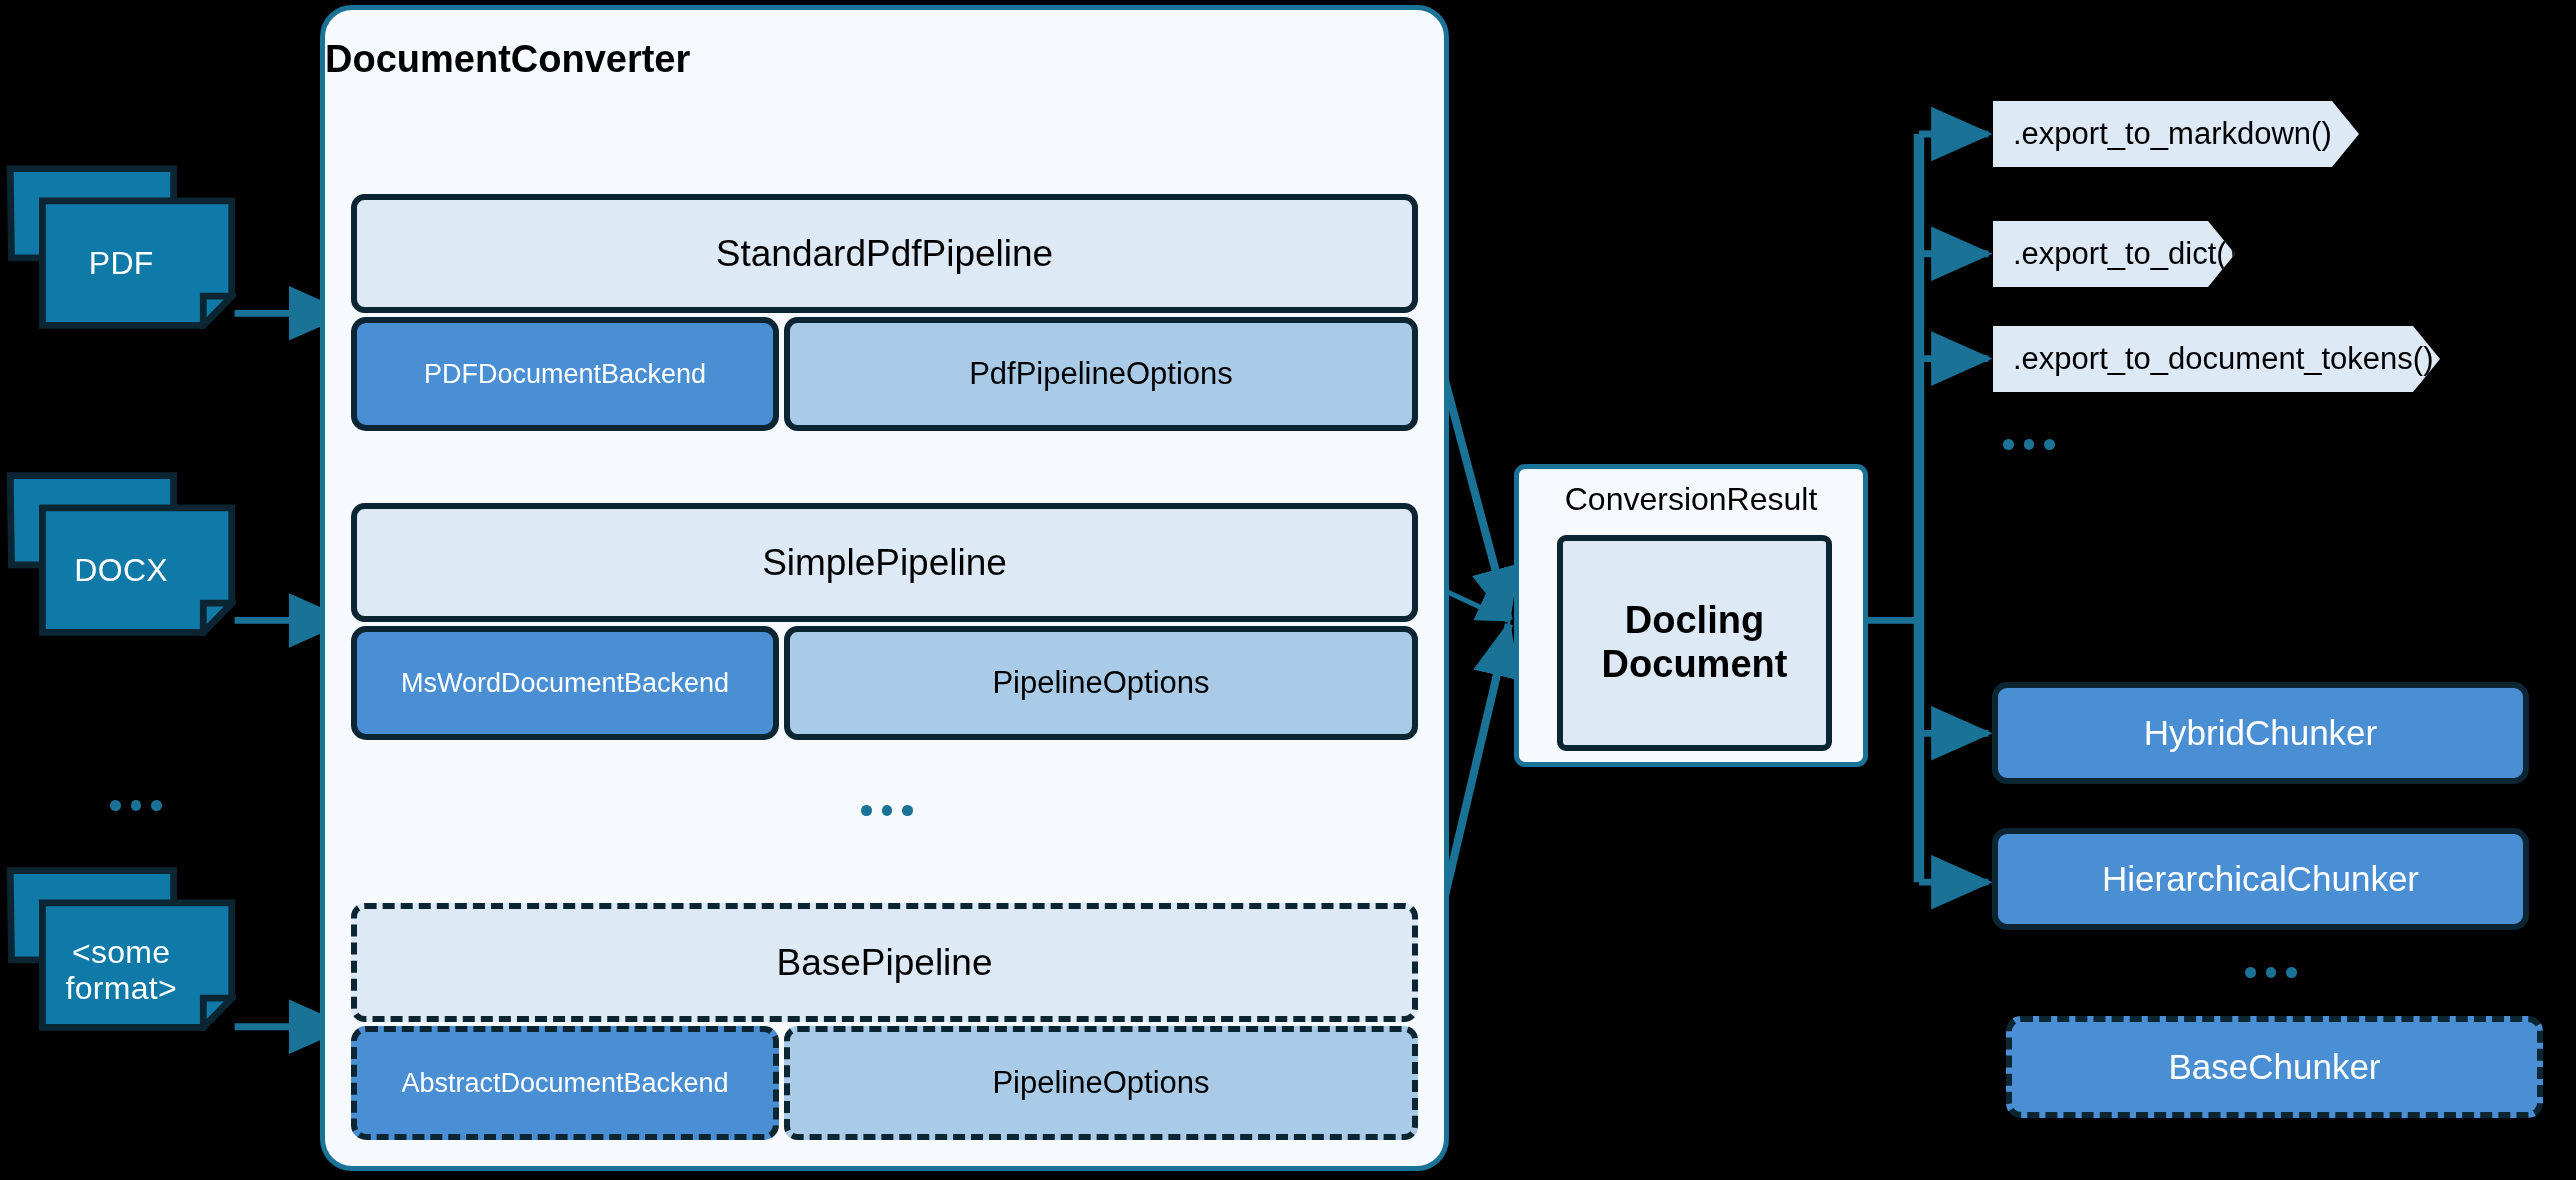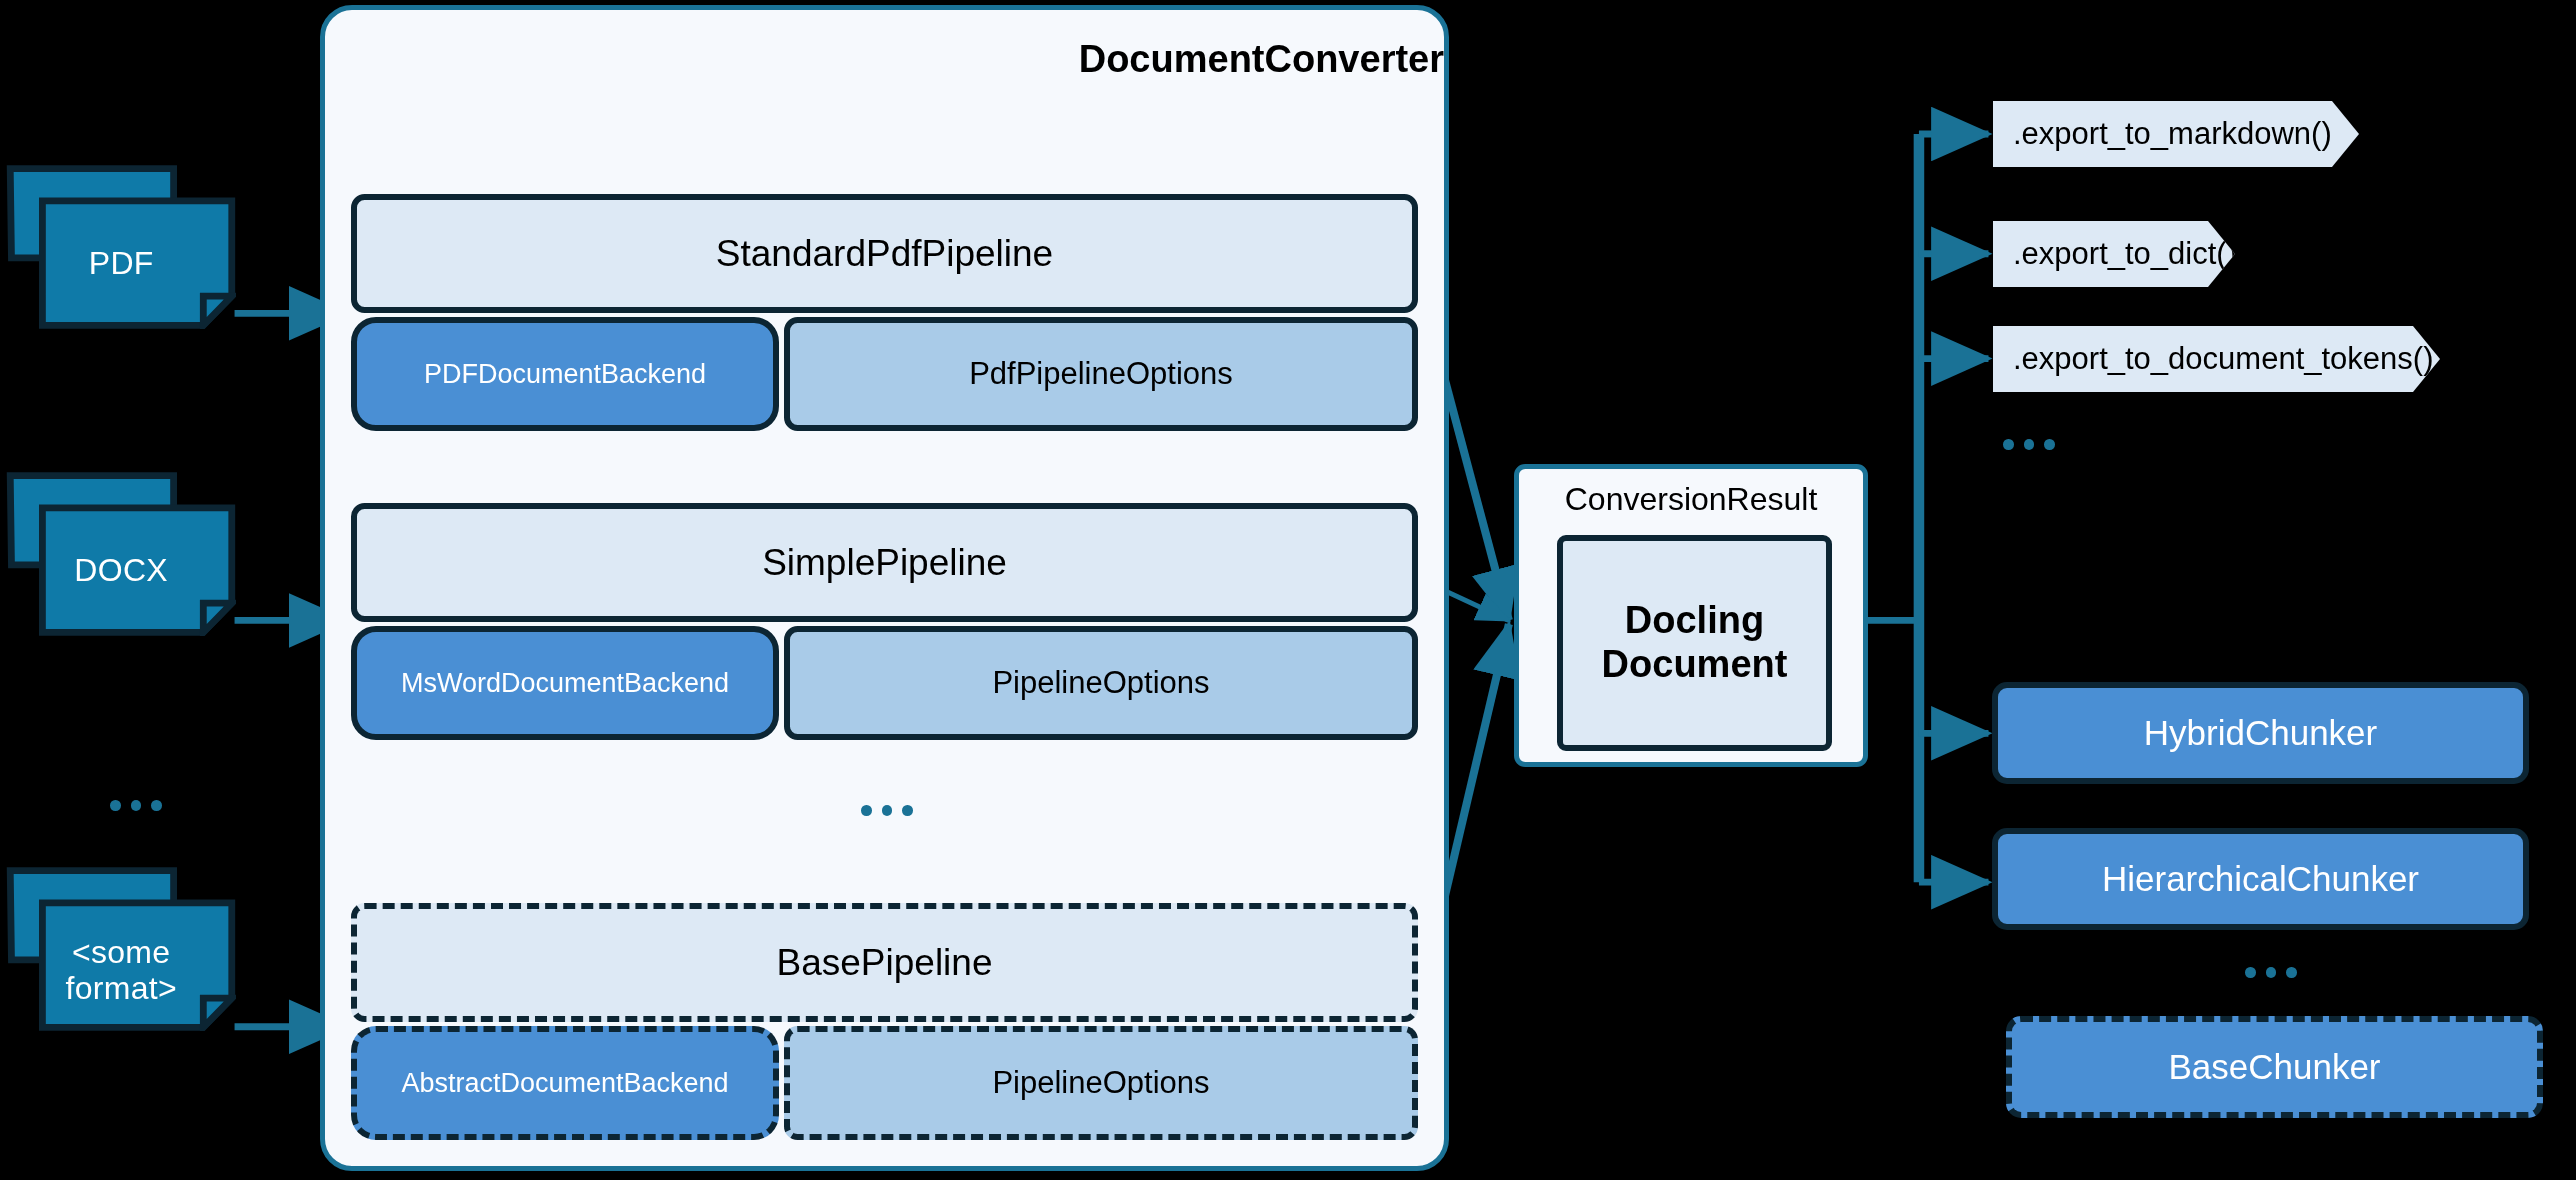--- a/index.html
+++ b/index.html
@@ -57,21 +57,21 @@
     background: #f6f9fd;
     border: 5.6px solid #1a7296;
     border-radius: 32px;
     box-sizing: border-box;
   }
   #converter-title {
     position: absolute;
     left: 0;
     top: 28px;
     width: 100%;
-    text-align: right;
+    text-align: left;
     font-size: 38px;
     font-weight: bold;
     color: #000000;
   }
 
   
   .pipeline-group {
     position: absolute;
     left: 351px;
     width: 1067px;
@@ -99,21 +99,21 @@
     width: 1067px;
     height: 114px;
     display: flex;
     gap: 5px;
   }
   .pipe-backend {
     width: 428px;
     box-sizing: border-box;
     background: #4a8fd4;
     border: 6.2px solid #0c2533;
-    border-radius: 25px;
+    border-radius: 15px;
     display: flex;
     align-items: center;
     justify-content: center;
     color: #ffffff;
     font-size: 27px;
     text-align: center;
     padding: 0 5px;
   }
   .pipe-options {
     flex: 1;

